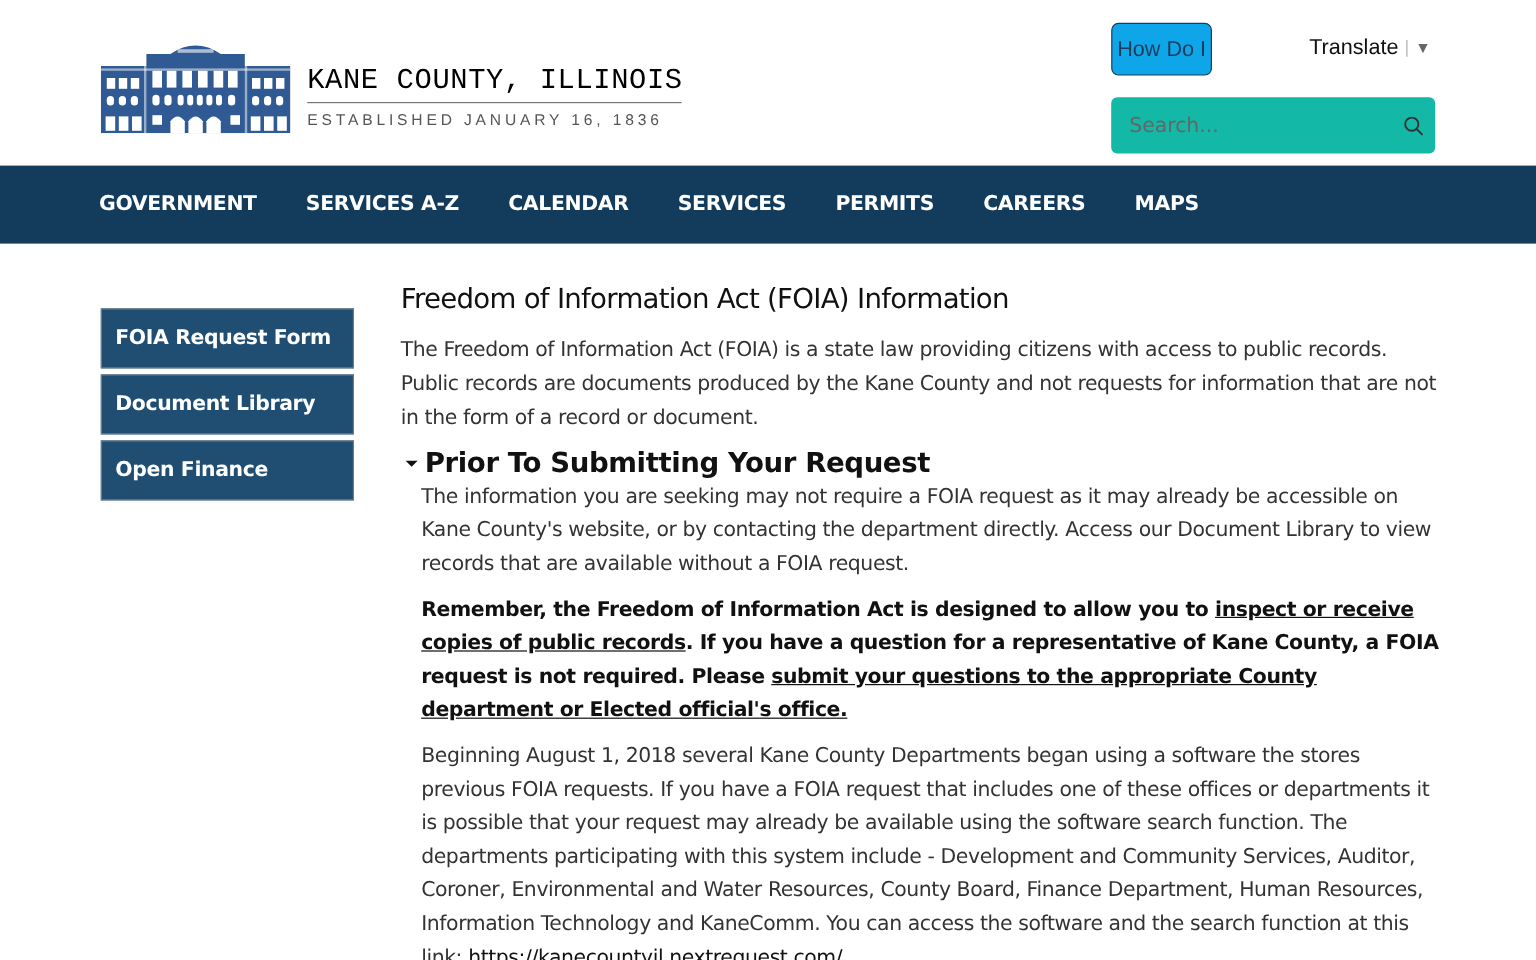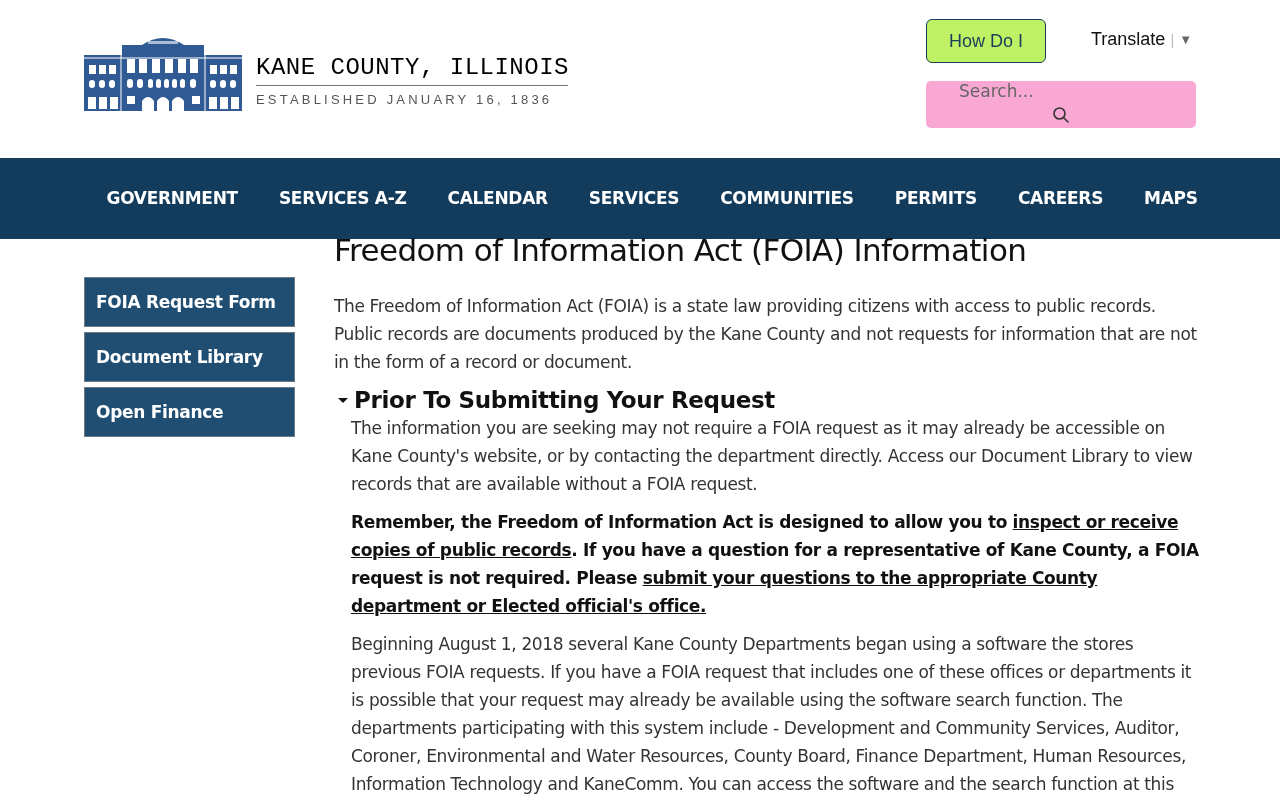--- a/index.html
+++ b/index.html
@@ -8,43 +8,43 @@
 
   
   .header { position: absolute; top: 0; left: 0; width: 1280px; height: 146px; background: #fff; }
   .logo { position: absolute; left: 84px; top: 33px; width: 490px; height: 80px; display: flex; align-items: flex-start; }
   .logo-building { width: 158px; height: 78px; }
   .logo-text { margin-left: 14px; margin-top: 22px; }
   .logo-title { font-family: Liberation Mono, monospace; font-size: 24px; color: #000000; letter-spacing: 0.5px; line-height: 26px; white-space: nowrap; }
   .logo-rule { height: 1px; background: #777; margin: 4px 0 6px 0; width: 312px; }
   .logo-sub { font-family: "Liberation Sans", sans-serif; font-size: 13px; color: #555; letter-spacing: 3.2px; white-space: nowrap; }
 
-  .howdoi { position: absolute; left: 926px; top: 19px; width: 120px; height: 44px; border: 1px solid #1a3d5c; border-radius: 6px; background: #bef264; font-family: "Liberation Sans", sans-serif; font-size: 18px; color: #1a3d5c; display: flex; align-items: center; justify-content: center; cursor: pointer; }
+  .howdoi { position: absolute; left: 926px; top: 19px; width: 84px; height: 44px; border: 1px solid #1a3d5c; border-radius: 6px; background: #0ea5e9; font-family: "Liberation Sans", sans-serif; font-size: 18px; color: #1a3d5c; display: flex; align-items: center; justify-content: center; cursor: pointer; }
   .translate { position: absolute; left: 1091px; top: 29px; font-family: "Liberation Sans", sans-serif; font-size: 18px; color: #111; display: flex; align-items: center; cursor: pointer; text-align: right; }
   .translate .sep { color: #bbb; margin: 0 5px 0 5px; font-size: 15px; }
   .translate .arrow { color: #666; font-size: 13px; }
 
-  .search { position: absolute; left: 926px; top: 81px; width: 270px; height: 47px; background: #f9a8d4; border-radius: 5px; display: flex; align-items: center; flex-direction: column; }
+  .search { position: absolute; left: 926px; top: 81px; width: 270px; height: 47px; background: #14b8a6; border-radius: 5px; display: flex; align-items: center; }
   .search input { border: none; background: transparent; outline: none; flex: 1; height: 100%; padding-left: 15px; font-family: "DejaVu Sans", sans-serif; font-size: 17px; color: #333; }
   .search input::placeholder { color: #666; }
   .search .search-icon { width: 46px; height: 100%; display: flex; align-items: center; justify-content: center; cursor: pointer; }
 
   
-  .nav { position: absolute; top: 158px; left: 0; width: 1280px; height: 81px; background: #133c5c; display: flex; align-items: center; padding-left: 86px; }
+  .nav { position: absolute; top: 138px; left: 0; width: 1280px; height: 65px; background: #133c5c; display: flex; align-items: center; padding-left: 62px; }
   .nav-item { color: #fff; font-family: "DejaVu Sans", sans-serif; font-weight: bold; font-size: 17px; padding: 0 20.5px; letter-spacing: -0.3px; cursor: pointer; white-space: nowrap; line-height: 65px; }
 
   
-  .sidebar { position: absolute; left: 84px; top: 257px; width: 228px; margin-top: 20px; }
+  .sidebar { position: absolute; left: 84px; top: 257px; width: 228px; }
   .side-btn { display: block; width: 211px; height: 50px; background: #1f4e72; border: 1px solid #6b7b88; color: #fff; font-family: "DejaVu Sans", sans-serif; font-weight: bold; font-size: 17px; letter-spacing: -0.3px; padding-left: 11px; line-height: 48px; margin-bottom: 5px; cursor: pointer; white-space: nowrap; }
 
   
   .main { position: absolute; left: 334px; top: 228px; width: 866px; }
-  .page-title { font-family: "DejaVu Sans", sans-serif; font-size: 31px; font-weight: normal; color: #111; letter-spacing: -0.6px; line-height: 44px; white-space: nowrap; }
+  .page-title { font-family: "DejaVu Sans", sans-serif; font-size: 23px; font-weight: normal; color: #111; letter-spacing: -0.6px; line-height: 44px; white-space: nowrap; }
   .para { font-family: "DejaVu Sans", sans-serif; font-size: 17px; line-height: 28px; color: #333; letter-spacing: -0.35px; }
-  .intro { margin-top: 20px; }
+  .intro { margin-top: 6px; }
   .details-summary { margin-top: 10px; display: flex; align-items: center; font-weight: bold; color: #111; font-size: 23px; letter-spacing: -0.35px; line-height: 28px; cursor: pointer; }
   .details-summary .caret { width: 0; height: 0; border-left: 5px solid transparent; border-right: 5px solid transparent; border-top: 5px solid #111; margin: 0 6px 0 4px; }
   .details-body { padding-left: 17px; }
   .bold-para { font-weight: bold; color: #111; margin-top: 10px; }
   .bold-para a, .para a { color: #111; text-decoration: underline; cursor: pointer; }
   .p3 { margin-top: 10px; }
 </style>
 </head>
 <body>
 
@@ -122,21 +122,20 @@
         </svg>
     </span>
   </div>
 </div>
 
 <nav class="nav">
   <a class="nav-item">GOVERNMENT</a>
   <a class="nav-item">SERVICES A-Z</a>
   <a class="nav-item">CALENDAR</a>
   <a class="nav-item">SERVICES</a>
-  <a class="nav-item">COMMUNITIES</a>
   <a class="nav-item">PERMITS</a>
   <a class="nav-item">CAREERS</a>
   <a class="nav-item">MAPS</a>
 </nav>
 
 <aside class="sidebar">
   <a class="side-btn">FOIA Request Form</a>
   <a class="side-btn">Document Library</a>
   <a class="side-btn">Open Finance</a>
 </aside>

